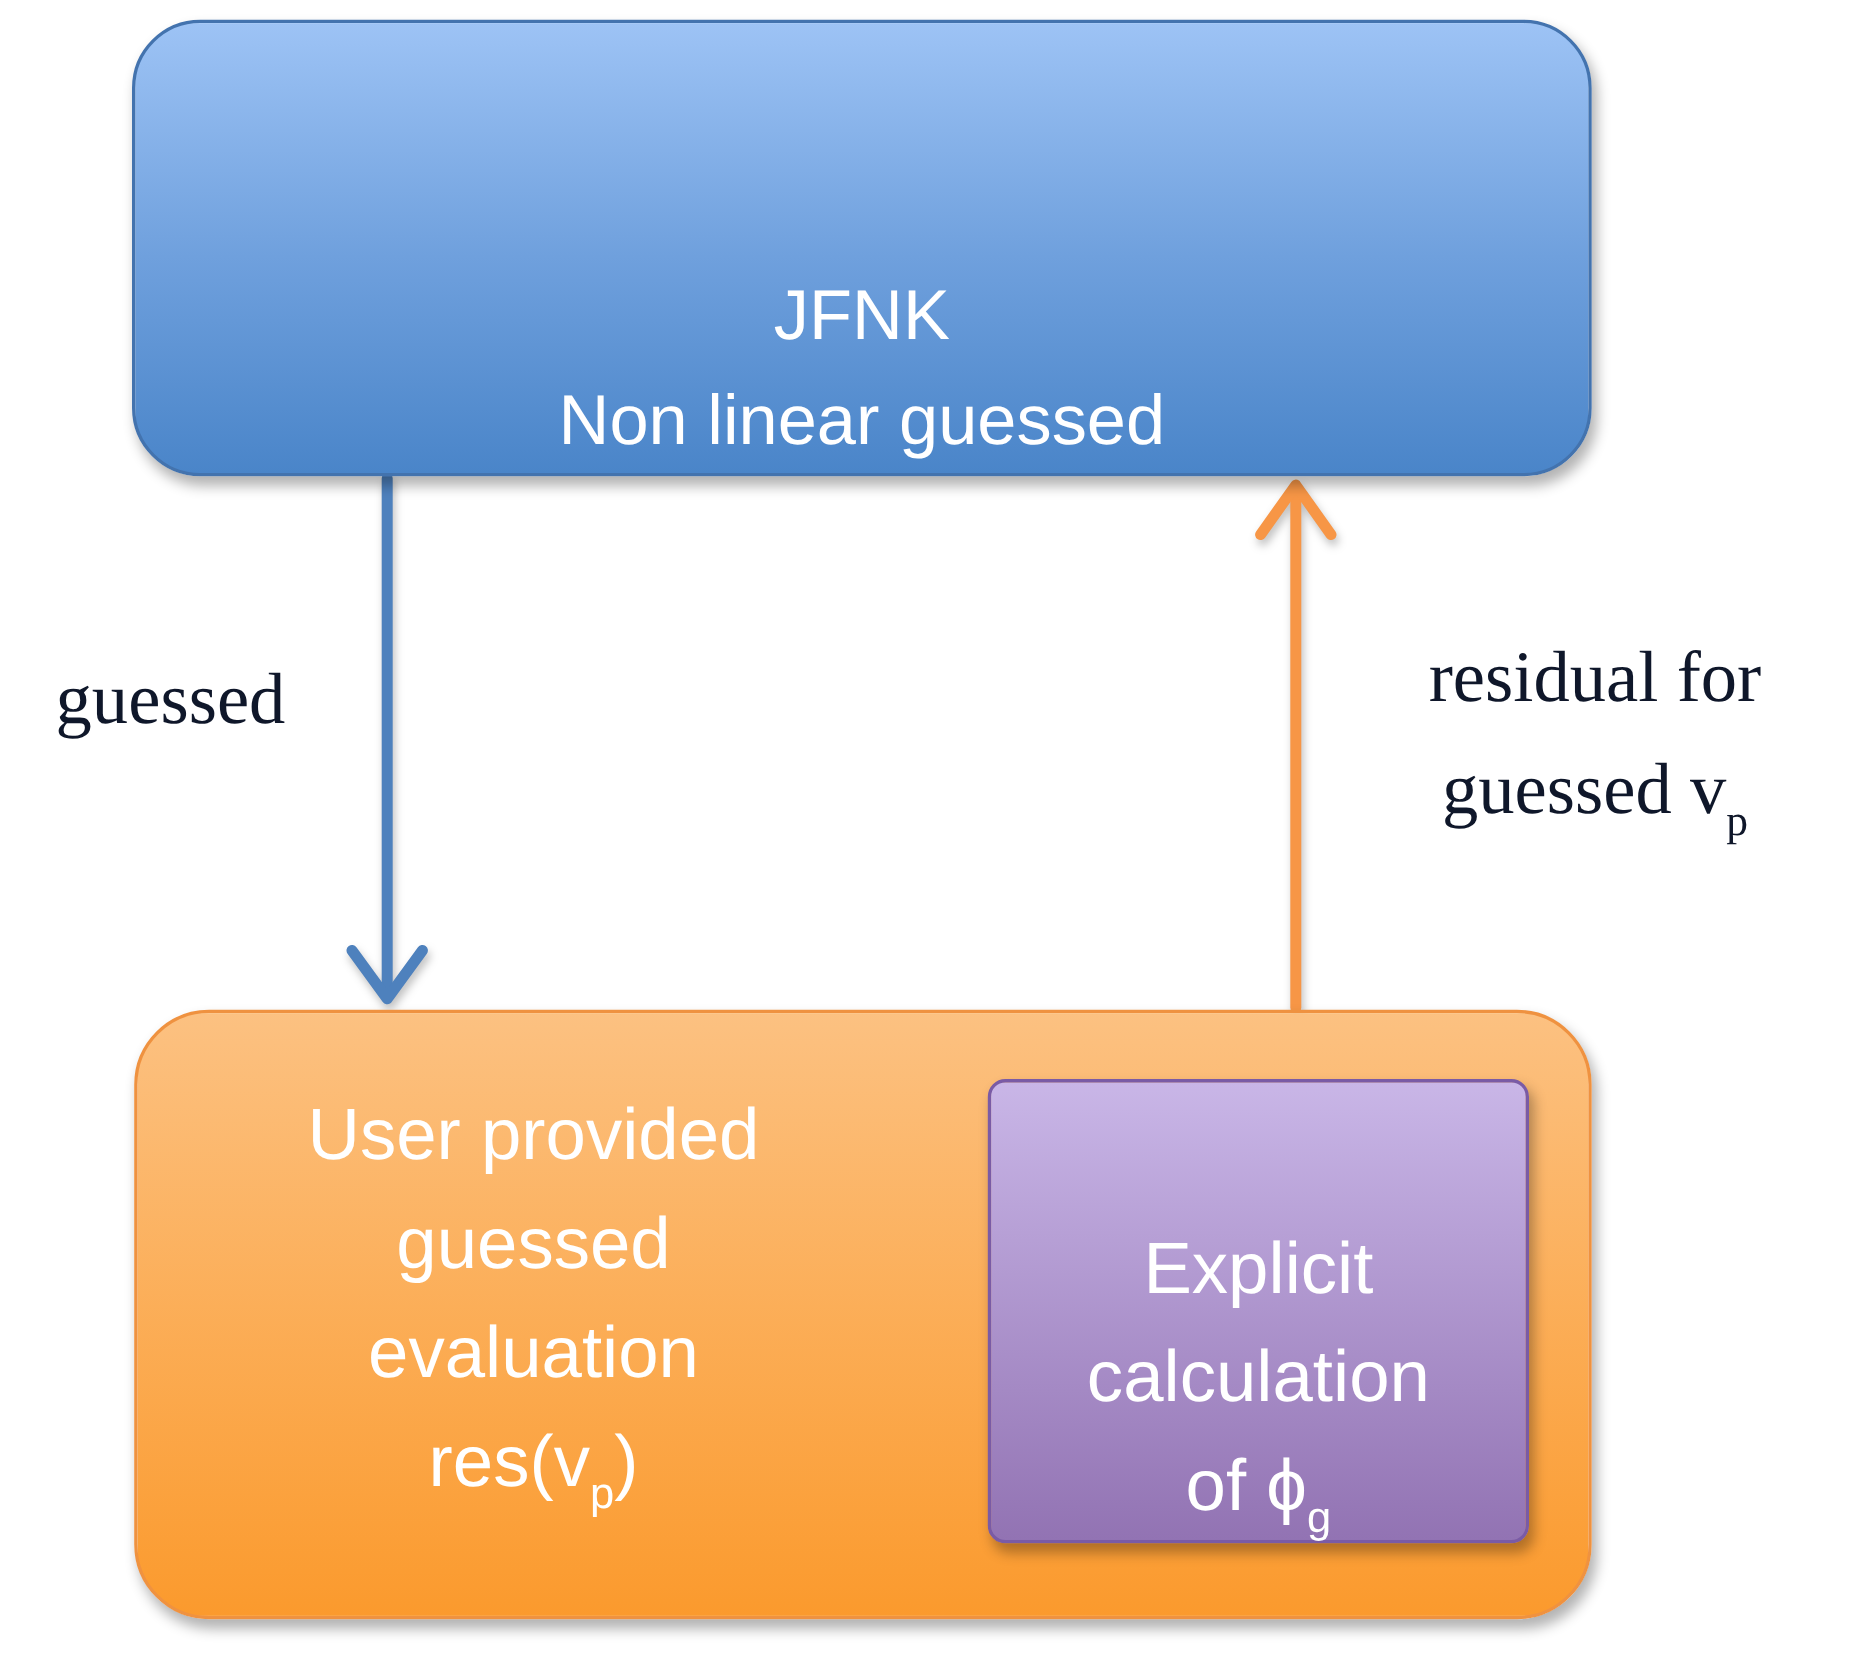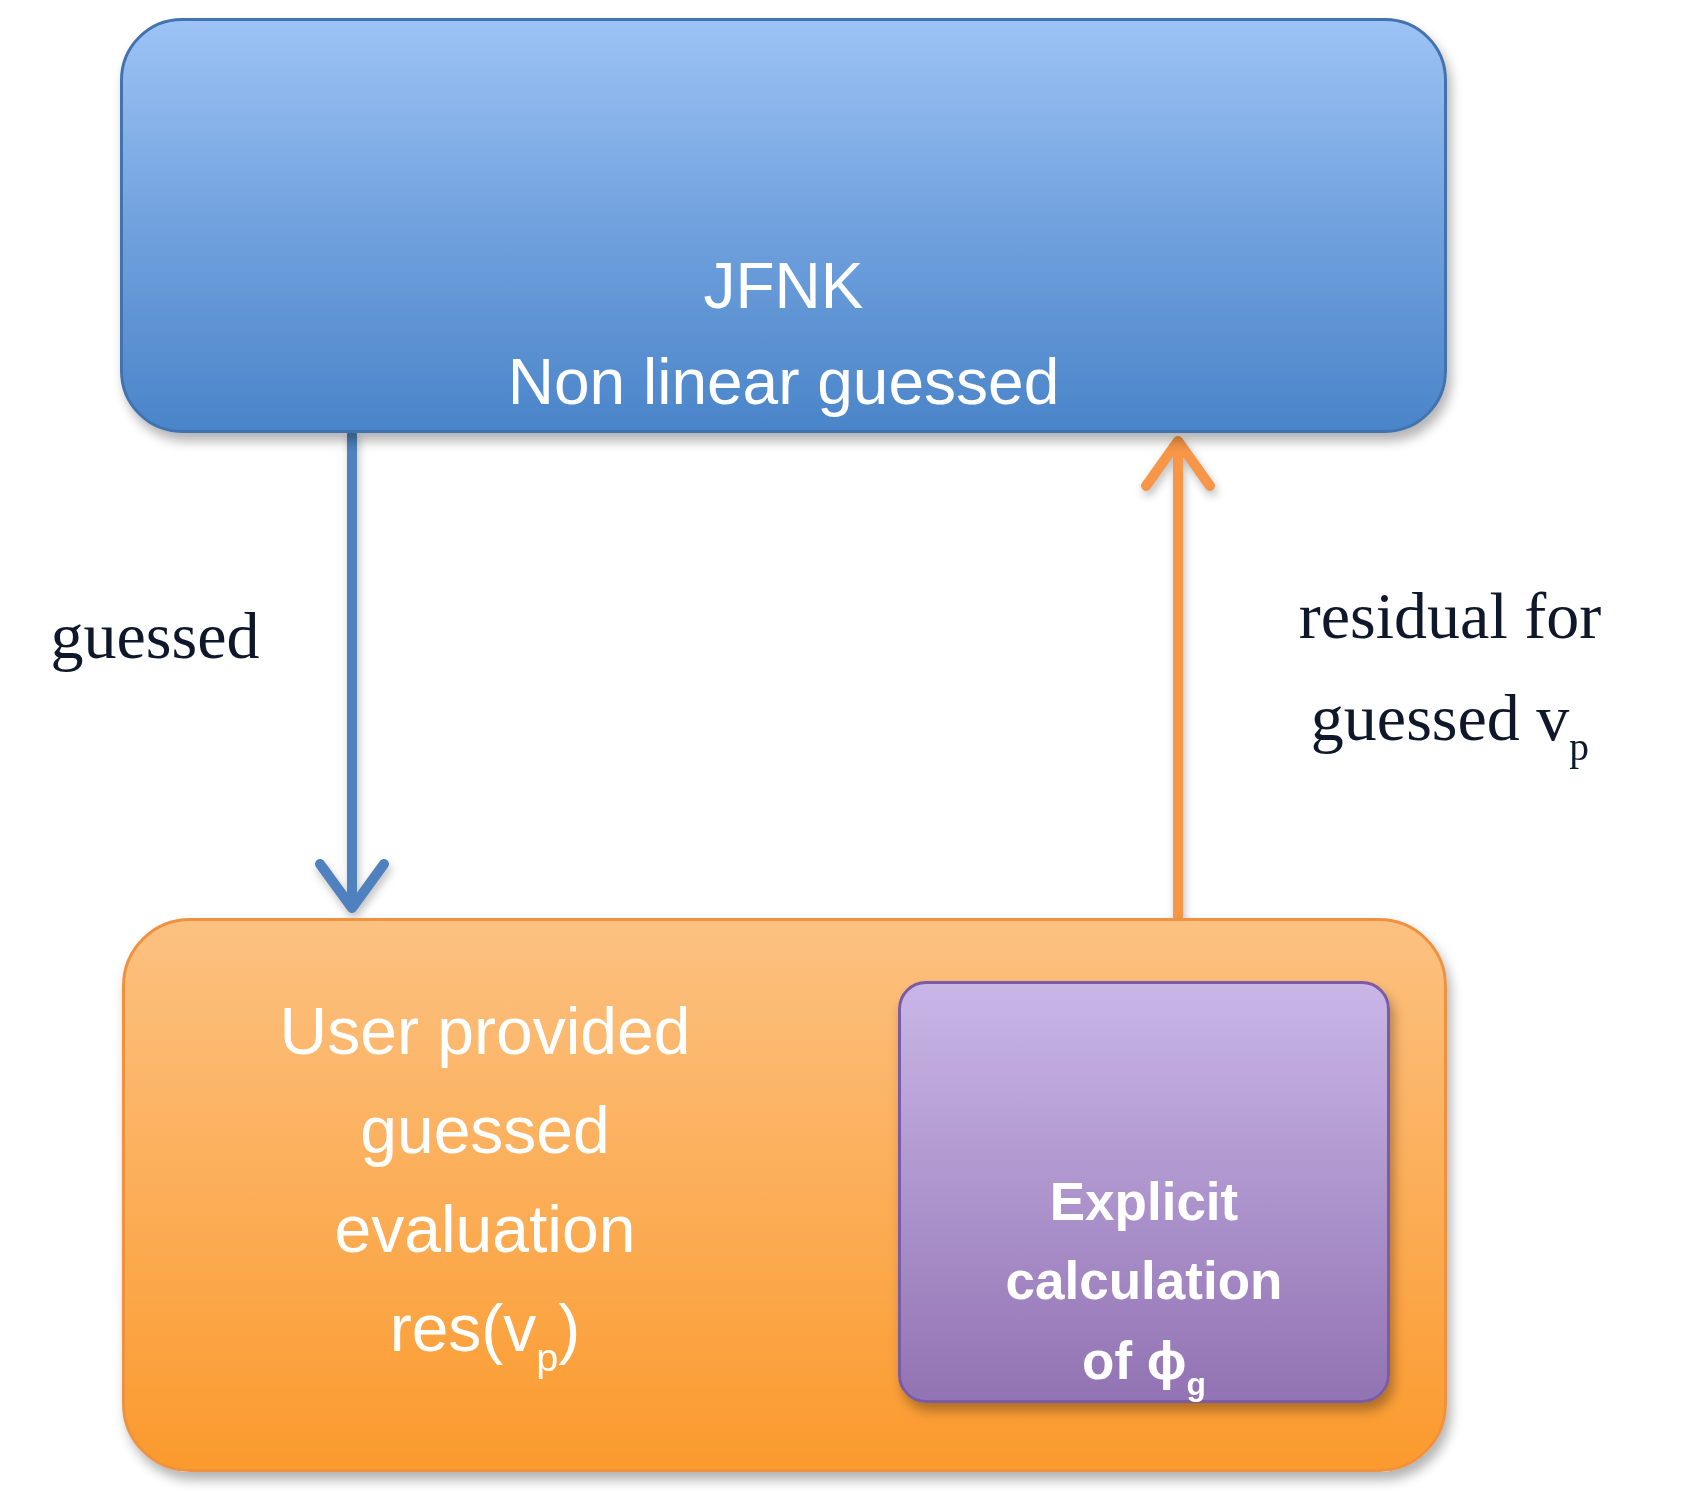--- a/index.html
+++ b/index.html
@@ -37,24 +37,24 @@
     position:absolute;
     left:40px;top:0;height:100%;width:640px;
     display:flex;flex-direction:column;
     align-items:center;justify-content:center;
     text-align:center;
     font-size:66px;line-height:1.5;
     padding-bottom:30px;box-sizing:border-box;
   }
   .box-purple{
     left:773px;top:60px;width:492px;height:422px;
-    border-radius:28px;
+    border-radius:16px;
     border:3px solid #7A5BA5;
     background:linear-gradient(180deg,#C9B6E7 0%,#9273B3 100%);
-    font-size:53px;line-height:1.5;font-weight:bold;
+    font-size:66px;line-height:1.5;
   }
   .flow-label{
     position:absolute;
     color:#0f172a;
     font-size:66px;line-height:1.55;
     text-align:center;
     font-family:Liberation Serif, serif;
   }
   .flow-label-left{left:0;top:585px;width:310px;}
   .flow-label-right{left:1200px;top:565px;width:500px;}

